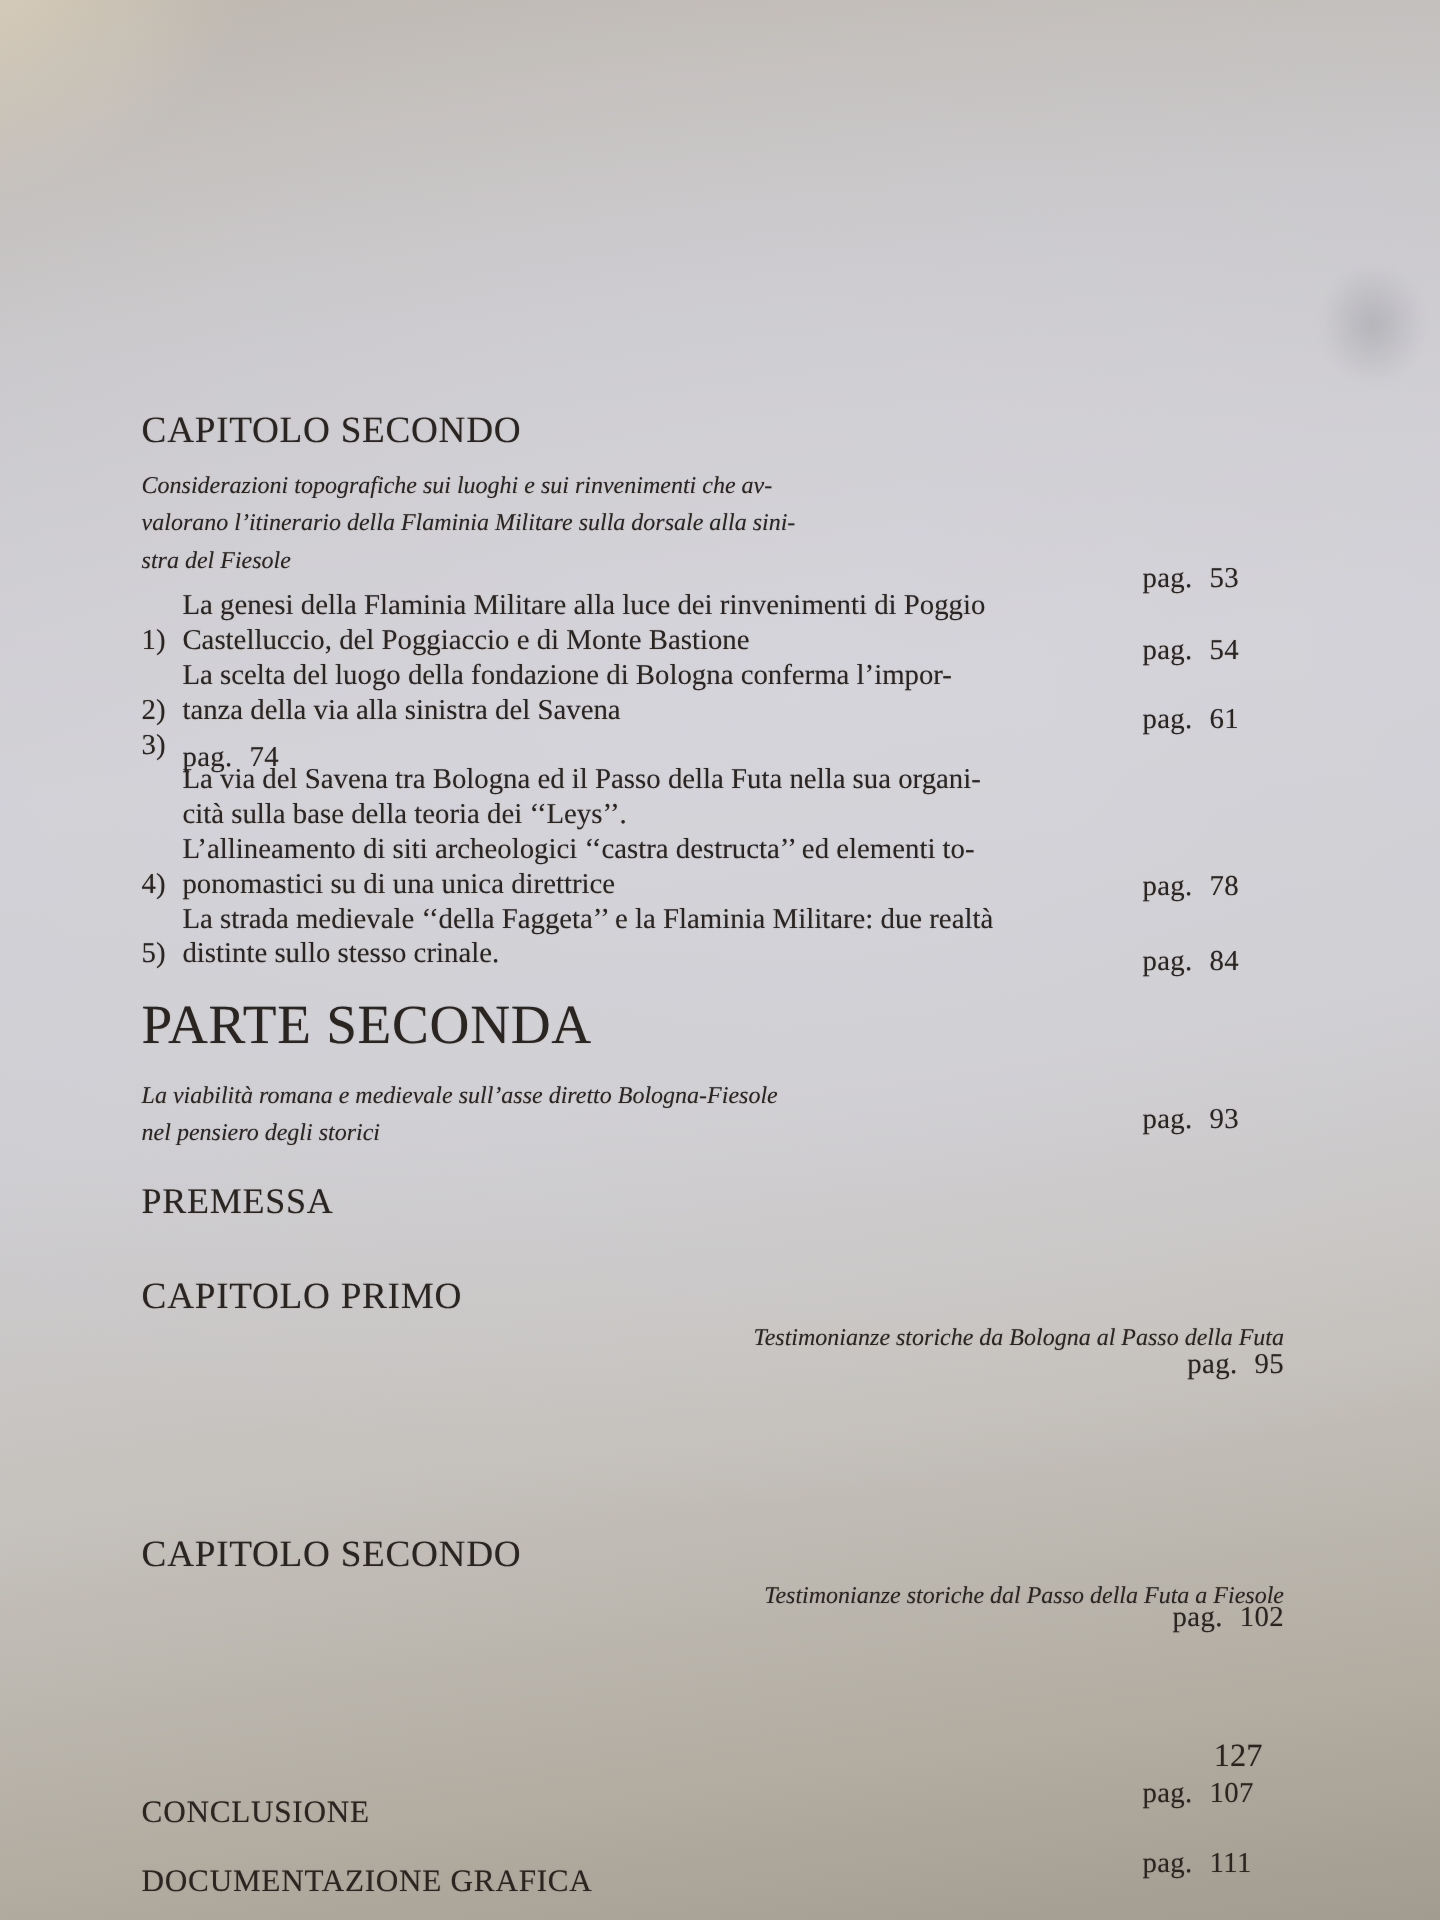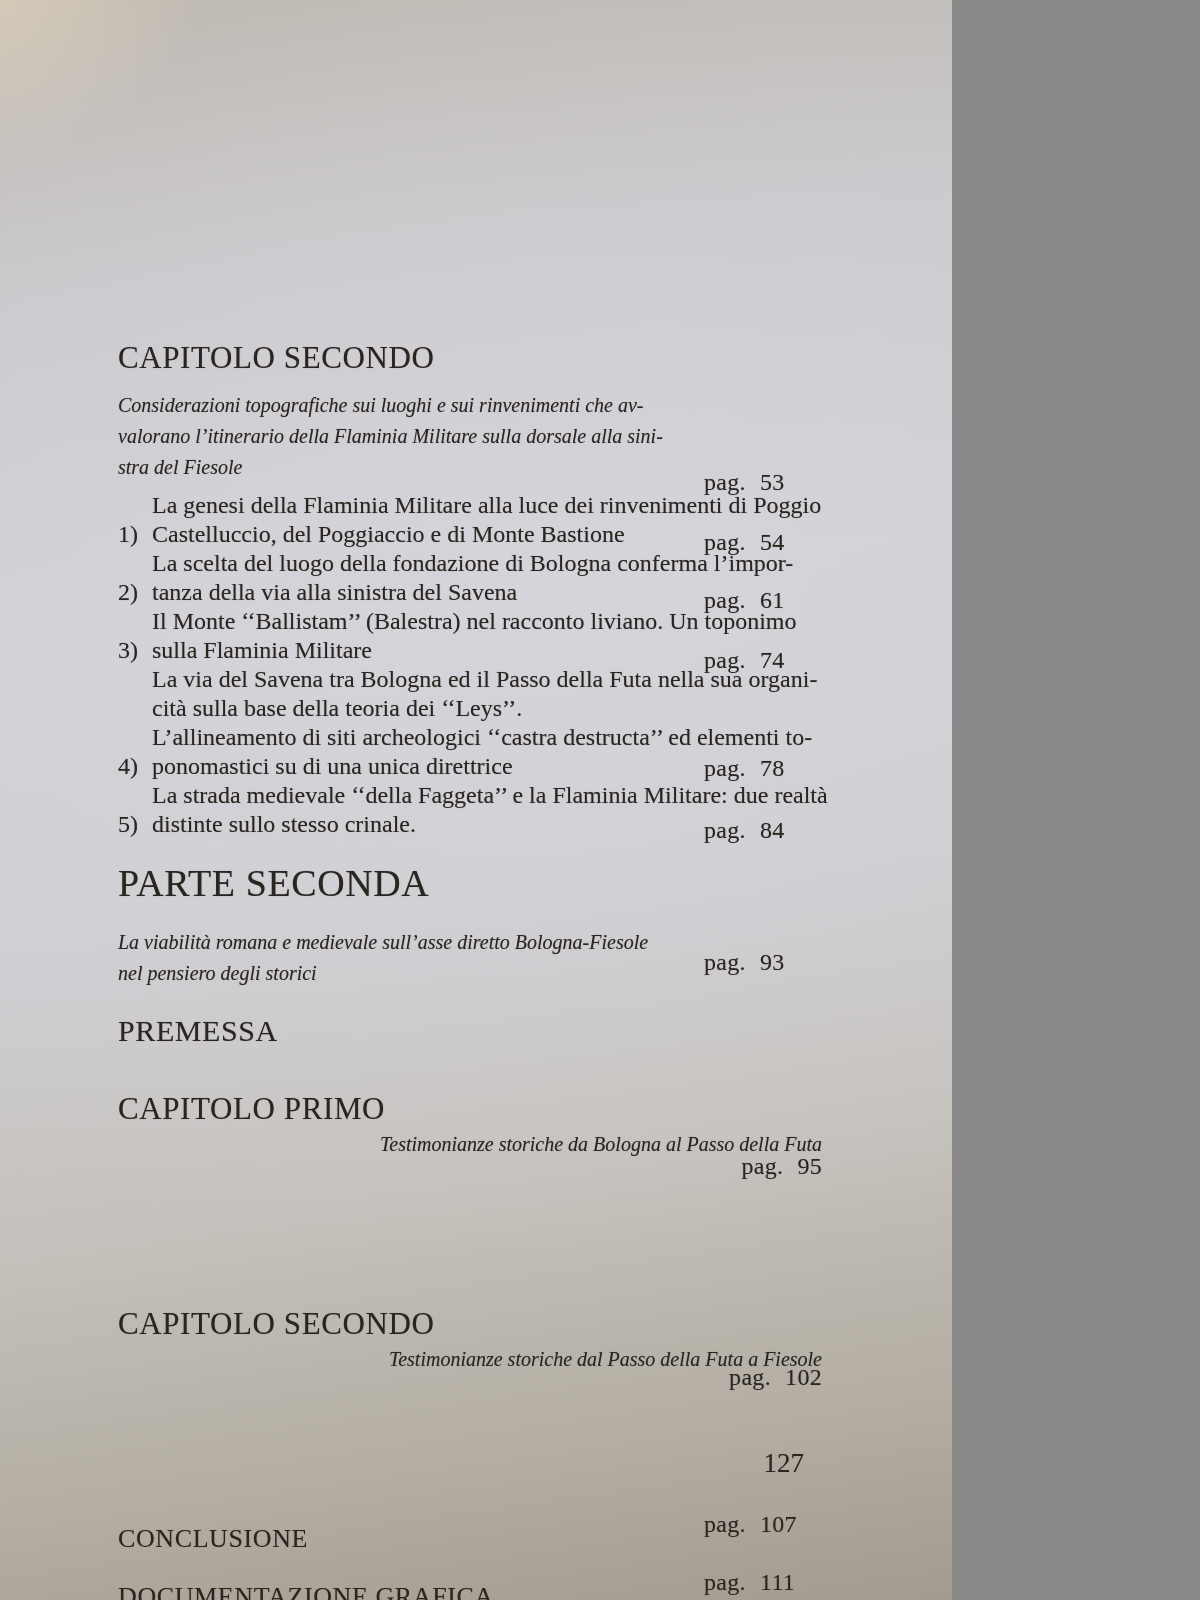--- a/index.html
+++ b/index.html
@@ -1,38 +1,38 @@
 <!DOCTYPE html>
 <html><head>
 <meta charset="utf-8">
 <style>
   html,body { margin:0; padding:0; background:#888; }
   .page {
     position:relative;
-    width:952px; height:1600px;
+    width:1200px; height:1600px;
     overflow:hidden;
     font-family:"Liberation Serif","DejaVu Serif",serif;
     background:
       radial-gradient(430px 390px at -50px -70px, rgba(233,219,193,0.80), rgba(233,219,193,0) 62%),
       radial-gradient(1500px 950px at 55% 36%, rgba(217,216,223,0.55), rgba(217,216,223,0) 72%),
       linear-gradient(172deg, #bcb6ad 0%, #c9c7ca 18%, #d1d0d5 38%, #cecdd1 55%, #c5c1bc 72%, #b1ab9f 90%, #a29c90 100%);
   }
   .stain {
     position:absolute; left:1088px; top:206px; width:112px; height:128px;
     border-radius:50%;
     background: radial-gradient(closest-side, rgba(122,124,132,0.30), rgba(122,124,132,0) 78%);
     filter: blur(4px);
   }
   .content {
     position:absolute; left:118px; top:340px; right:130px;
     color:#2a2521;
     text-shadow:0 0 1px rgba(42,37,33,0.35);
   }
   .h-cap   { font-size:31px; line-height:36px; letter-spacing:0.6px; }
-  .h-parte { font-size:38px; line-height:44px; letter-spacing:0.6px; margin-top:22px; }
+  .h-parte { font-size:46px; line-height:44px; letter-spacing:0.6px; margin-top:22px; }
   .h-sub   { font-size:30px; line-height:36px; letter-spacing:0.6px; margin-top:24px; }
   .caps-sm { font-size:26px; line-height:32px; letter-spacing:0.6px; }
 
   .row { display:flex; align-items:flex-end; }
   .entry-text { flex:1 1 auto; min-width:0; }
   .italic { font-style:italic; font-size:20px; line-height:31px; }
   .line { white-space:nowrap; }
 
   .pageref {
     flex:0 0 118px; display:flex; align-items:baseline;
@@ -115,24 +115,20 @@
           <div class="line">tanza della via alla sinistra del Savena</div>
         </div>
         <div class="pageref po-p8">
           <span class="pag">pag.</span>
           <span class="pnum">61</span>
         </div>
       </div>
 
       <div class="item">
         <div class="item-num">3)</div>
-        <div class="item-body">
-          <div class="line">Il Monte ‘‘Ballistam’’ (Balestra) nel racconto liviano. Un toponimo</div>
-          <div class="line">sulla Flaminia Militare</div>
-        </div>
         <div class="pageref po-p10">
           <span class="pag">pag.</span>
           <span class="pnum">74</span>
         </div>
       </div>
 
       <div class="item">
         <div class="item-num">4)</div>
         <div class="item-body">
           <div class="line">La via del Savena tra Bologna ed il Passo della Futa nella sua organi-</div>

